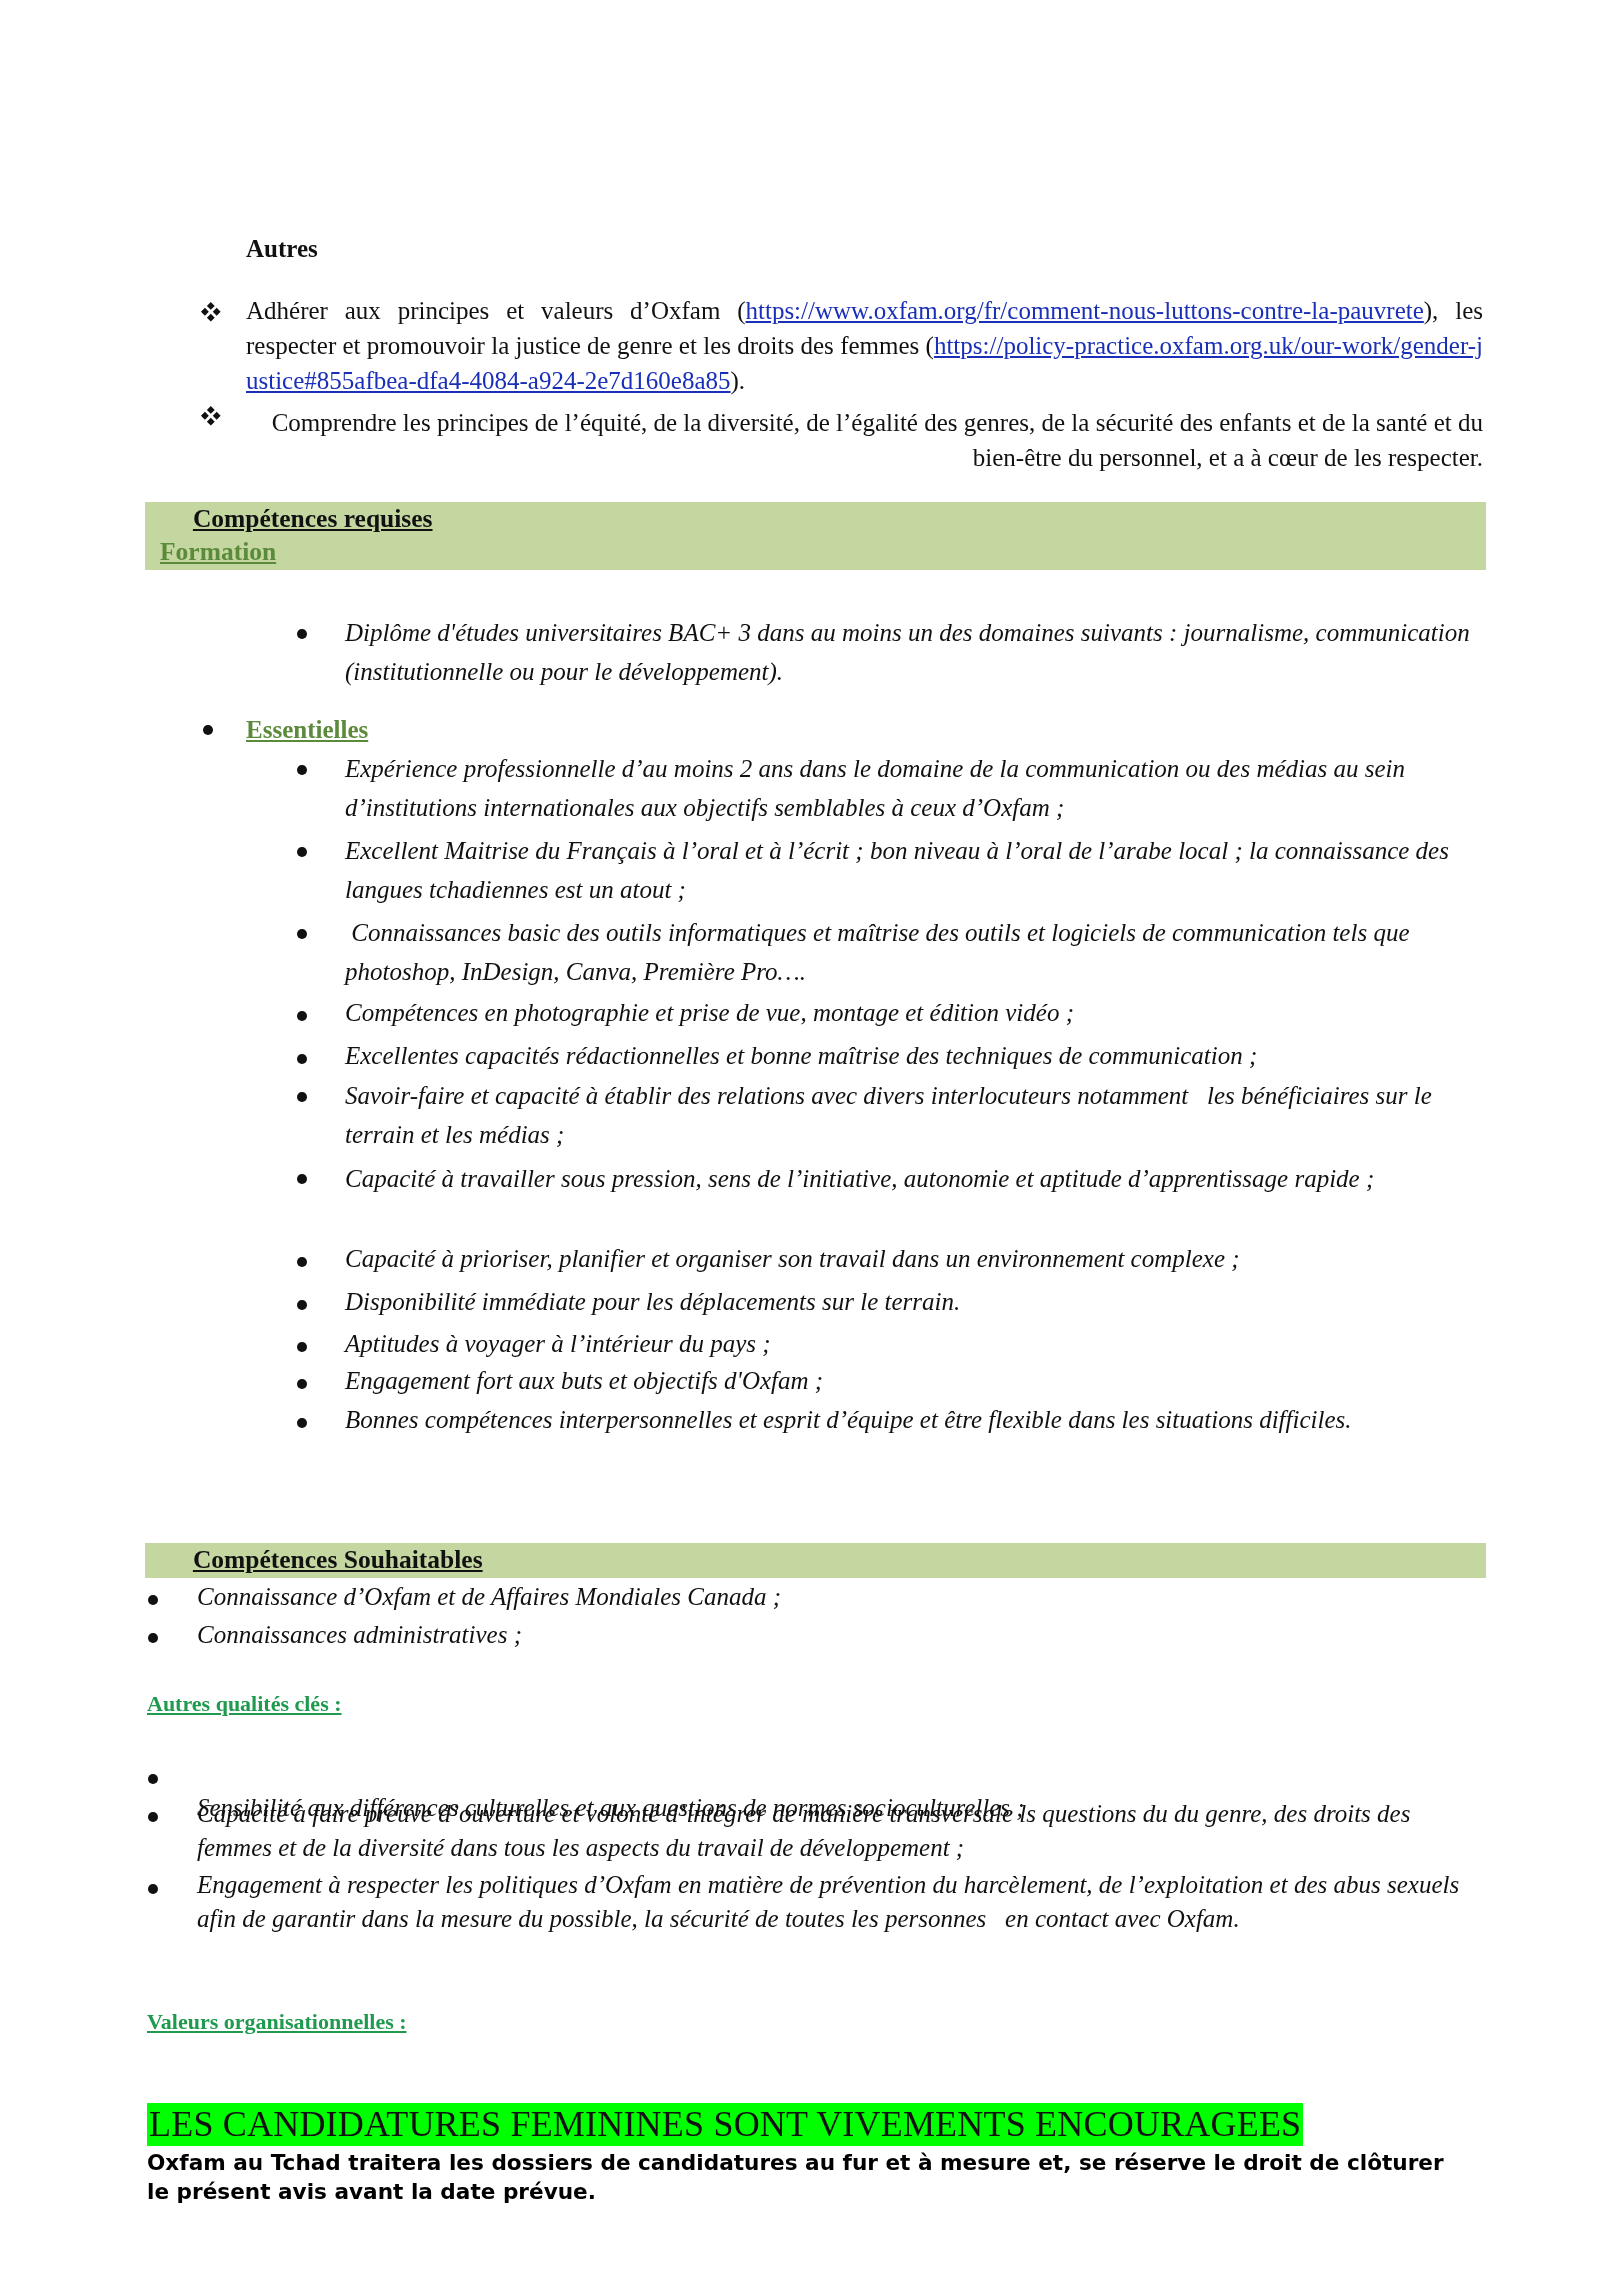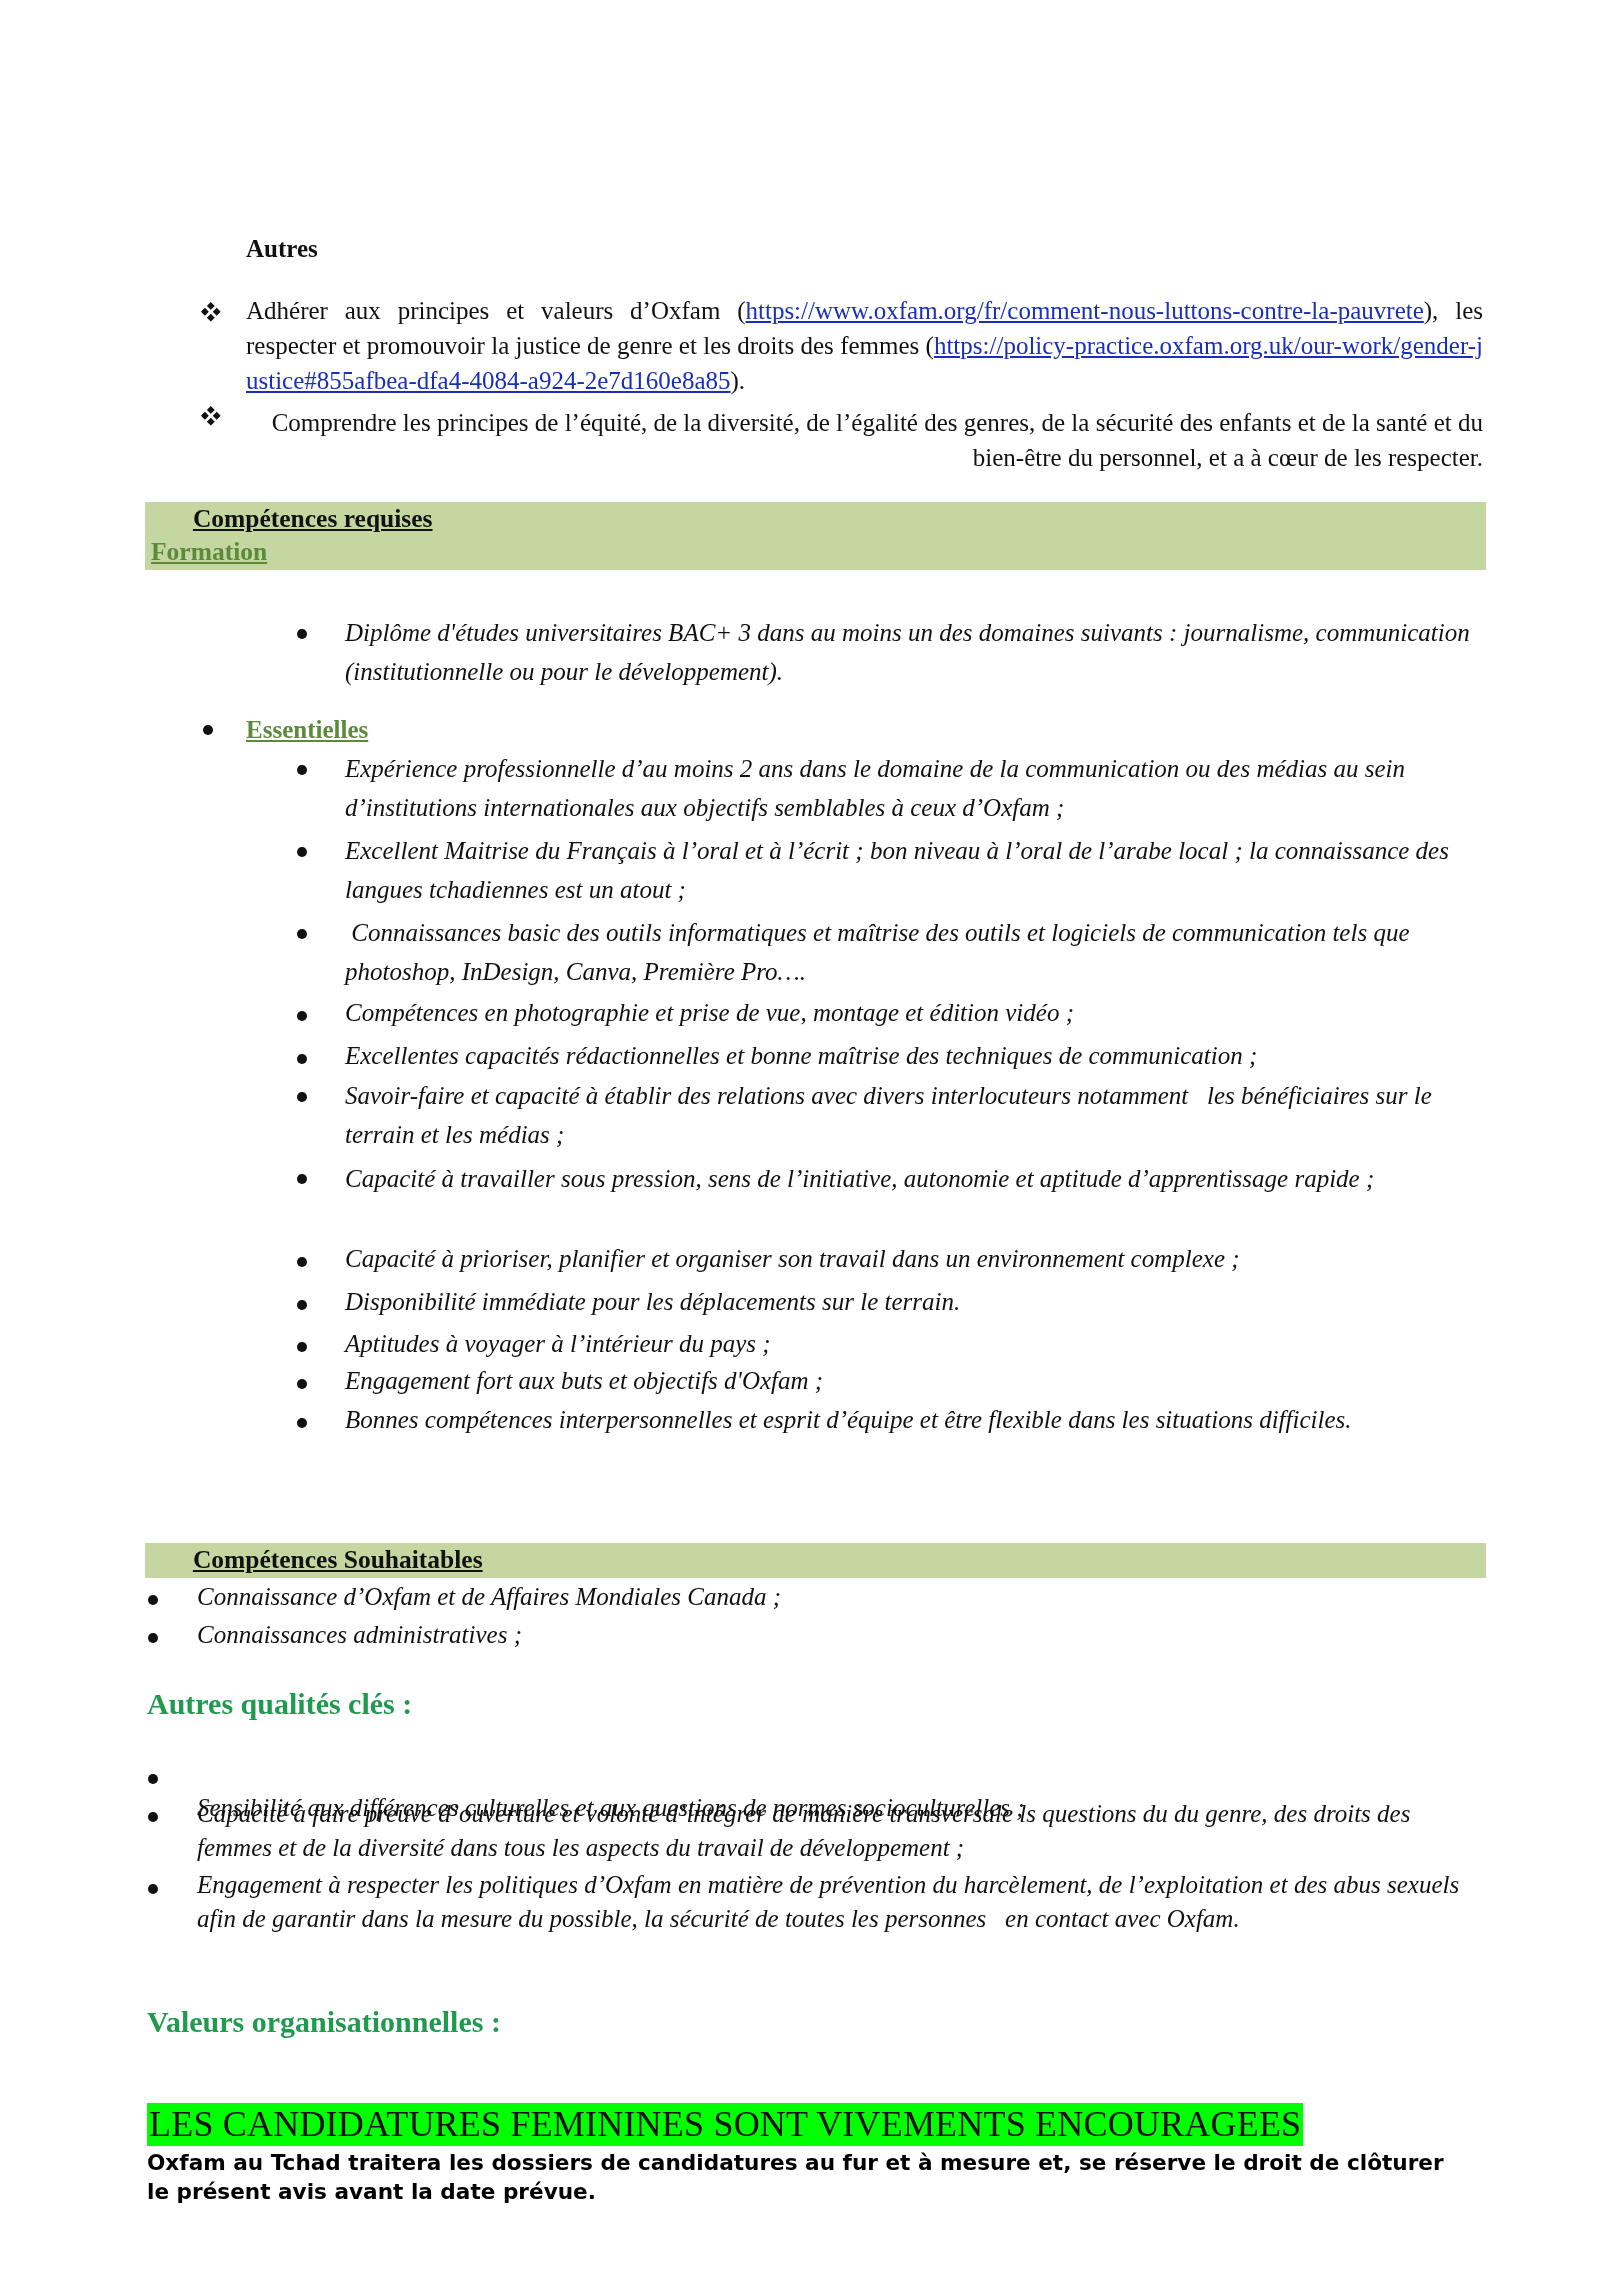--- a/index.html
+++ b/index.html
@@ -8,24 +8,24 @@
   .page { position: absolute; left: 0; top: 0; width: 1621px; height: 2293px; }
   .abs { position: absolute; }
   .txt { font-size: 25px; line-height: 35px; }
   .bold { font-weight: bold; }
   a.link { color: #1a2fb8; text-decoration: underline; }
   .diamond { position: absolute; left: 200px; width: 21.6px; height: 21.6px; }
   .diamond svg { width: 21.6px; height: 21.6px; }
   .para { position: absolute; left: 246px; width: 1237px; text-align: justify; }
   .band { position: absolute; left: 145px; width: 1341px; background: #c4d7a0; }
   .band-title { font-weight: bold; text-decoration: underline; color: #111; font-size: 25.5px; line-height: 33px; padding-left: 3.9px; margin-left: 44px; }
-  .band-sub { font-weight: bold; text-decoration: underline; color: #5a8a3a; font-size: 25.5px; line-height: 33px; padding-left: 6px; }
+  .band-sub { font-weight: bold; text-decoration: underline; color: #5a8a3a; font-size: 25.5px; line-height: 33px; padding-left: 15px; }
   .bullet { position: absolute; width: 9.8px; height: 9.8px; border-radius: 50%; background: #111; }
   .li { position: absolute; font-style: italic; }
-  .green-head { color: #1f9a4e; font-weight: bold; font-size: 30px; }
+  .green-head { color: #1f9a4e; font-weight: bold; font-size: 22px; text-decoration: underline; }
   .banner { position: absolute; left: 147px; top: 2103px; height: 43px; padding: 0 2px;
             background: #00ff00; font-family: "Liberation Serif", serif; font-size: 36px;
             line-height: 43px; color: #111; letter-spacing: 0.2px; }
   .closing { position: absolute; left: 147px; top: 2148px; width: 1304px;
              font-family: "DejaVu Sans", sans-serif; font-weight: bold; font-size: 21.6px;
              line-height: 29px; color: #000; }
 </style>
 </head>
 <body>
 

